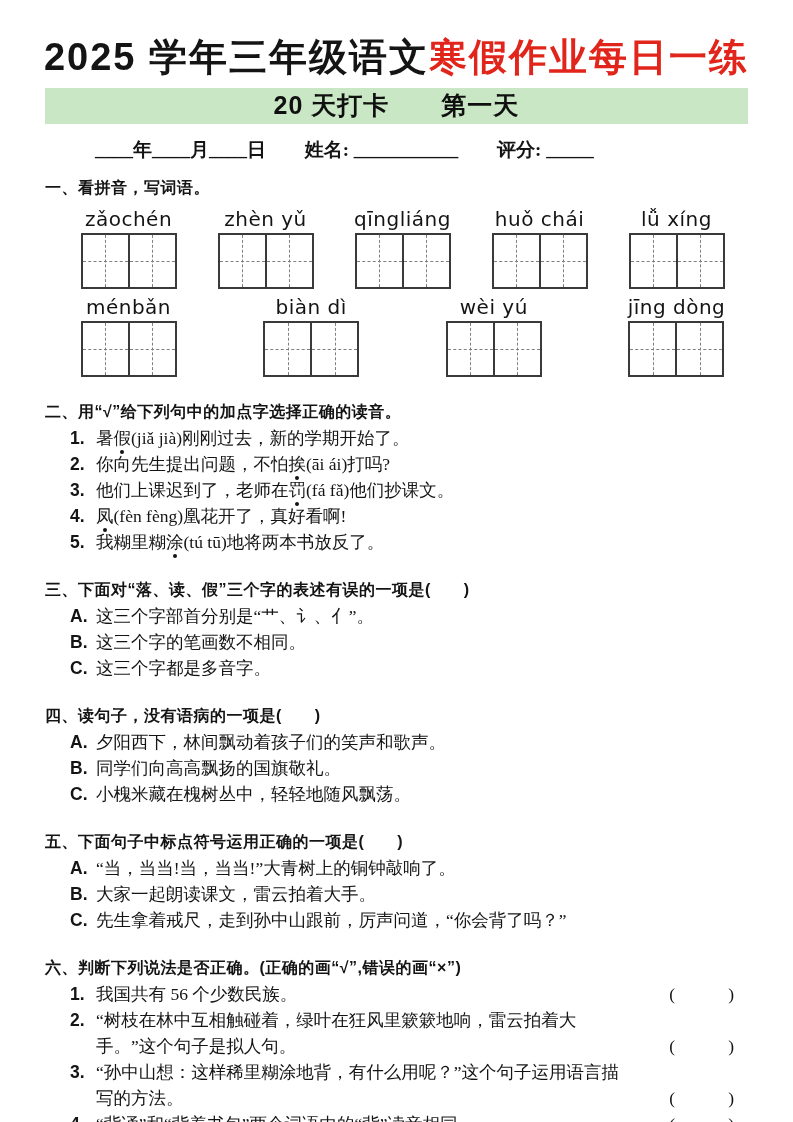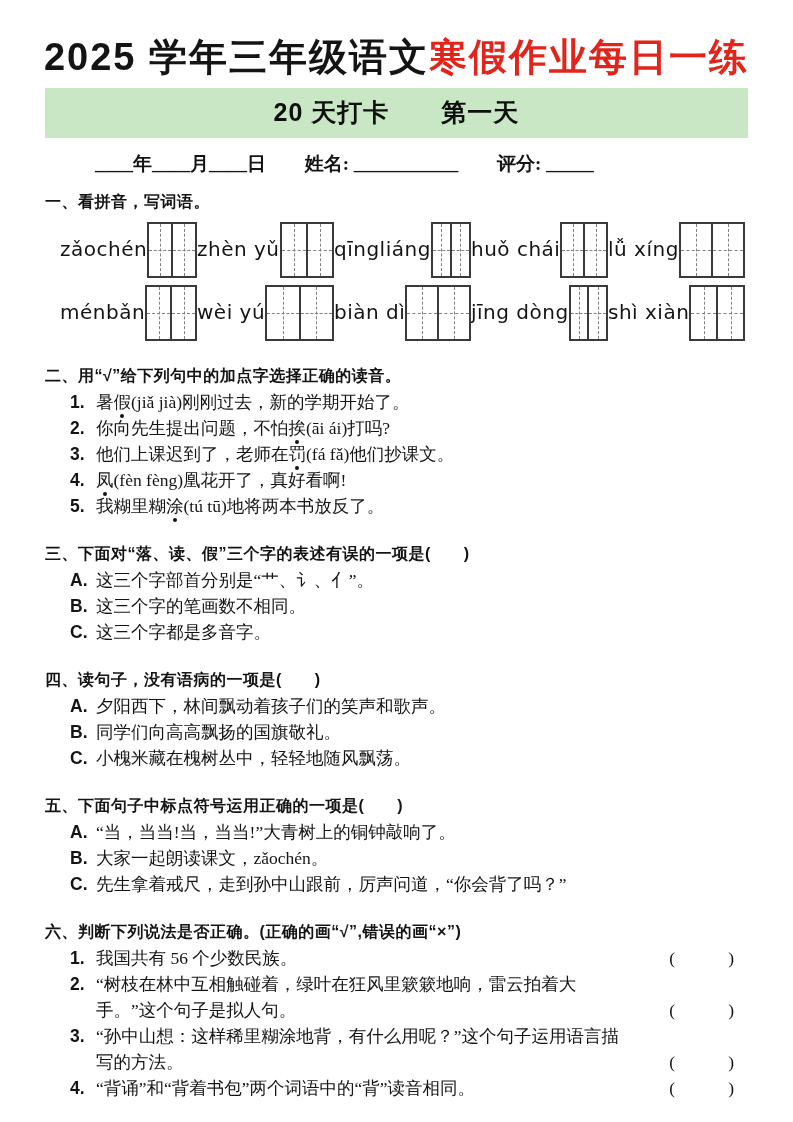--- a/index.html
+++ b/index.html
@@ -9,36 +9,36 @@
   }
   .page{width:793px;height:1122px;position:relative;}
 
   
   .title{margin:36px 18px 0;text-align:center;white-space:nowrap;
     font-family:"Liberation Sans","DejaVu Sans",sans-serif;
     font-weight:900;font-size:38px;letter-spacing:2px;line-height:1.15;}
   .title .t-red{color:#e1251b;margin-top:13px;}
 
   
-  .banner{margin:8px 45px 0;height:50px;background:#c9e7c4;
+  .banner{margin:8px 45px 0;height:36px;background:#c9e7c4;
     display:flex;align-items:center;justify-content:center;
     font-family:"Liberation Sans","DejaVu Sans",sans-serif;
     font-weight:900;font-size:25px;letter-spacing:1px;color:#101010;}
 
   
   .info{margin:13px 0 0 95px;font-size:19px;font-weight:600;white-space:nowrap;}
   .info span{margin-right:34px;}
 
   
   .s-head{margin:11px 45px 0;font-size:16px;font-weight:800;line-height:27px;
     font-family:"Liberation Sans","DejaVu Sans",sans-serif;letter-spacing:0.5px;}
 
   
   .word-row{display:flex;justify-content:space-between;margin:6px 48px 0 60px;}
-  .word-col{width:137px;display:flex;flex-direction:row;align-items:center;}
+  .word-col{width:137px;display:flex;flex-direction:column;align-items:center;}
   .pyn{font-family:"DejaVu Sans","Liberation Sans",sans-serif;
     font-size:20px;font-weight:500;letter-spacing:0.5px;line-height:25px;white-space:nowrap;}
   .wgrid{width:92px;height:52px;border:2px solid #3a3a3a;display:flex;margin-top:1px;background:#fff;}
   .wcell{flex:1;position:relative;}
   .wcell + .wcell{border-left:2px solid #3a3a3a;}
   .wcell::before{content:"";position:absolute;left:50%;top:0;bottom:0;border-left:1px dashed #808080;}
   .wcell::after{content:"";position:absolute;top:50%;left:0;right:0;border-top:1px dashed #808080;}
 
   
   .q-item{display:flex;margin:0 45px 0 70px;font-size:17.5px;line-height:26px;}
@@ -115,42 +115,35 @@
       </div>
       <div class="word-row">
         <div class="word-col">
           <div class="pyn">ménbǎn</div>
           <div class="wgrid">
             <div class="wcell"></div>
             <div class="wcell"></div>
           </div>
         </div>
         <div class="word-col">
+          <div class="pyn">biàn dì</div>
+          <div class="wgrid">
+            <div class="wcell"></div>
+            <div class="wcell"></div>
+          </div>
+        </div>
+        <div class="word-col">
           <div class="pyn">wèi yú</div>
           <div class="wgrid">
             <div class="wcell"></div>
             <div class="wcell"></div>
           </div>
         </div>
         <div class="word-col">
-          <div class="pyn">biàn dì</div>
-          <div class="wgrid">
-            <div class="wcell"></div>
-            <div class="wcell"></div>
-          </div>
-        </div>
-        <div class="word-col">
           <div class="pyn">jīng dòng</div>
-          <div class="wgrid">
-            <div class="wcell"></div>
-            <div class="wcell"></div>
-          </div>
-        </div>
-        <div class="word-col">
-          <div class="pyn">shì xiàn</div>
           <div class="wgrid">
             <div class="wcell"></div>
             <div class="wcell"></div>
           </div>
         </div>
       </div>
     </div>
 
   <div class="gap10"></div>
   <div class="s-head">二、用“√”给下列句中的加点字选择正确的读音。</div>
@@ -213,21 +206,21 @@
 
   <div class="gap10"></div>
   <div class="s-head">五、下面句子中标点符号运用正确的一项是(　　)</div>
   <div id="s5-options">
       <div class="q-item">
         <span class="q-num">A.</span>
         <div class="q-text">“当，当当!当，当当!”大青树上的铜钟敲响了。</div>
       </div>
       <div class="q-item">
         <span class="q-num">B.</span>
-        <div class="q-text">大家一起朗读课文，zǎochén。</div>
+        <div class="q-text">大家一起朗读课文，雷云拍着大手。</div>
       </div>
       <div class="q-item">
         <span class="q-num">C.</span>
         <div class="q-text">先生拿着戒尺，走到孙中山跟前，厉声问道，“你会背了吗？”</div>
       </div>
     </div>
 
   <div class="gap10"></div>
   <div class="s-head">六、判断下列说法是否正确。(正确的画“√”,错误的画“×”)</div>
   <div id="s6-items">

